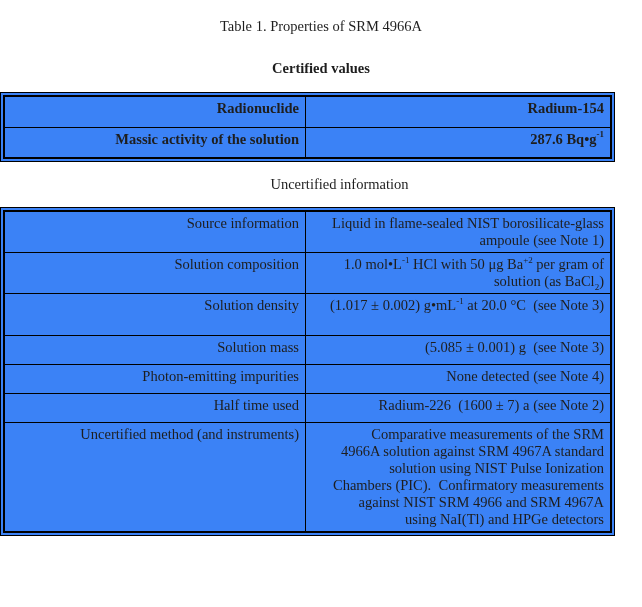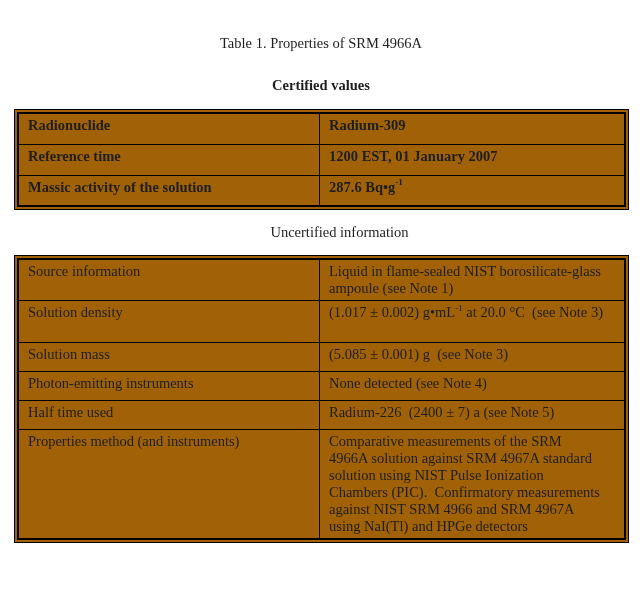--- a/index.html
+++ b/index.html
@@ -6,40 +6,40 @@
   .page {
     position: relative;
     width: 642px;
     height: 607px;
     background: #ffffff;
     overflow: hidden;
     font-family: "Liberation Serif", "DejaVu Serif", serif;
     color: #1e1e1e;
   }
   .doc-title {
-    padding-top: 35px;
+    padding-top: 18px;
     text-align: center;
     font-size: 14.5px;
     line-height: 17px;
   }
   .section-heading {
     text-align: center;
     font-size: 14.5px;
     line-height: 17px;
   }
   .section-heading.bold { font-weight: bold; }
   .heading-certified { margin-top: 25px; }
   .heading-uncertified { margin-top: 14px; padding-left: 37px; }
   .table-wrap {
-    margin-left: 14px;
     width: 615px;
     box-sizing: border-box;
     border: 1px solid #000;
     padding: 2px;
-    background: #a16207;
+    background: #3b82f6;
+    text-align: right;
   }
   .wrap-certified { margin-top: 15px; }
   .wrap-uncertified { margin-top: 14px; }
   table.props {
     width: 100%;
     border-collapse: collapse;
     border: 2px solid #000;
     table-layout: fixed;
   }
   table.props td {
@@ -75,62 +75,63 @@
 
   <div class="doc-title">Table 1. Properties of SRM 4966A</div>
 
   <div class="section-heading bold heading-certified">Certified values</div>
 
   <div class="table-wrap wrap-certified">
     <table class="props t-certified">
       <tbody>
         <tr>
           <td class="label-cell">Radionuclide</td>
-          <td class="value-cell"><b>Radium-309</b></td>
-        </tr>
-        <tr>
-          <td class="label-cell">Reference time</td>
-          <td class="value-cell"><b>1200 EST, 01 January 2007</b></td>
+          <td class="value-cell"><b>Radium-154</b></td>
         </tr>
         <tr>
           <td class="label-cell">Massic activity of the solution</td>
           <td class="value-cell"><b>287.6 Bq•g<sup>-1</sup></b></td>
         </tr>
       </tbody>
     </table>
   </div>
 
   <div class="section-heading heading-uncertified">Uncertified information</div>
 
   <div class="table-wrap wrap-uncertified">
     <table class="props t-uncertified">
       <tbody>
         <tr class="r0">
           <td class="label-cell">Source information</td>
           <td class="value-cell">Liquid in flame-sealed NIST borosilicate-glass
 ampoule (see Note 1)</td>
         </tr>
+        <tr class="r1">
+          <td class="label-cell">Solution composition</td>
+          <td class="value-cell">1.0 mol•L<sup>-1</sup> HCl with 50 μg Ba<sup>+2</sup> per gram of
+solution (as BaCl<sub>2</sub>)</td>
+        </tr>
         <tr class="r2">
           <td class="label-cell">Solution density</td>
           <td class="value-cell">(1.017 ± 0.002) g•mL<sup>-1</sup> at 20.0 °C  (see Note 3)</td>
         </tr>
         <tr class="r3">
           <td class="label-cell">Solution mass</td>
           <td class="value-cell">(5.085 ± 0.001) g  (see Note 3)</td>
         </tr>
         <tr class="r4">
-          <td class="label-cell">Photon-emitting instruments</td>
+          <td class="label-cell">Photon-emitting impurities</td>
           <td class="value-cell">None detected (see Note 4)</td>
         </tr>
         <tr class="r5">
           <td class="label-cell">Half time used</td>
-          <td class="value-cell">Radium-226  (2400 ± 7) a (see Note 5)</td>
+          <td class="value-cell">Radium-226  (1600 ± 7) a (see Note 2)</td>
         </tr>
         <tr class="r6">
-          <td class="label-cell">Properties method (and instruments)</td>
+          <td class="label-cell">Uncertified method (and instruments)</td>
           <td class="value-cell">Comparative measurements of the SRM
 4966A solution against SRM 4967A standard
 solution using NIST Pulse Ionization
 Chambers (PIC).  Confirmatory measurements
 against NIST SRM 4966 and SRM 4967A
 using NaI(Tl) and HPGe detectors</td>
         </tr>
       </tbody>
     </table>
   </div>

